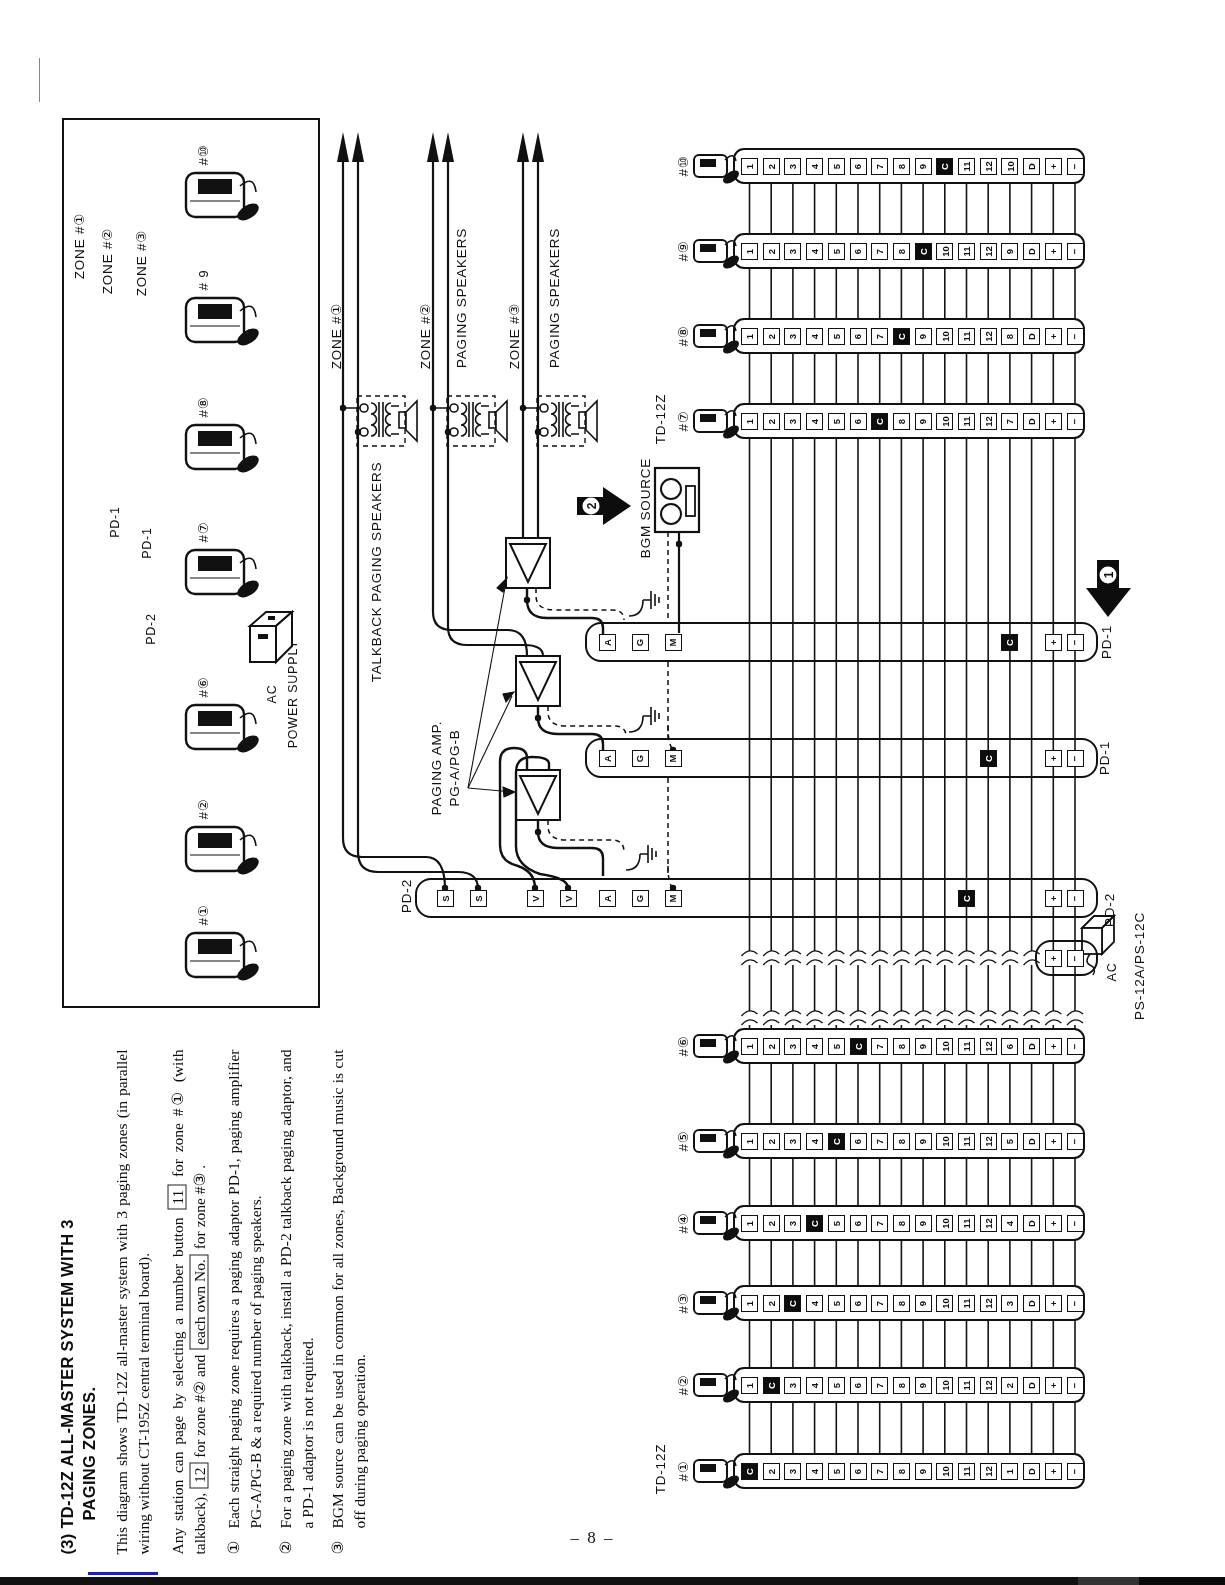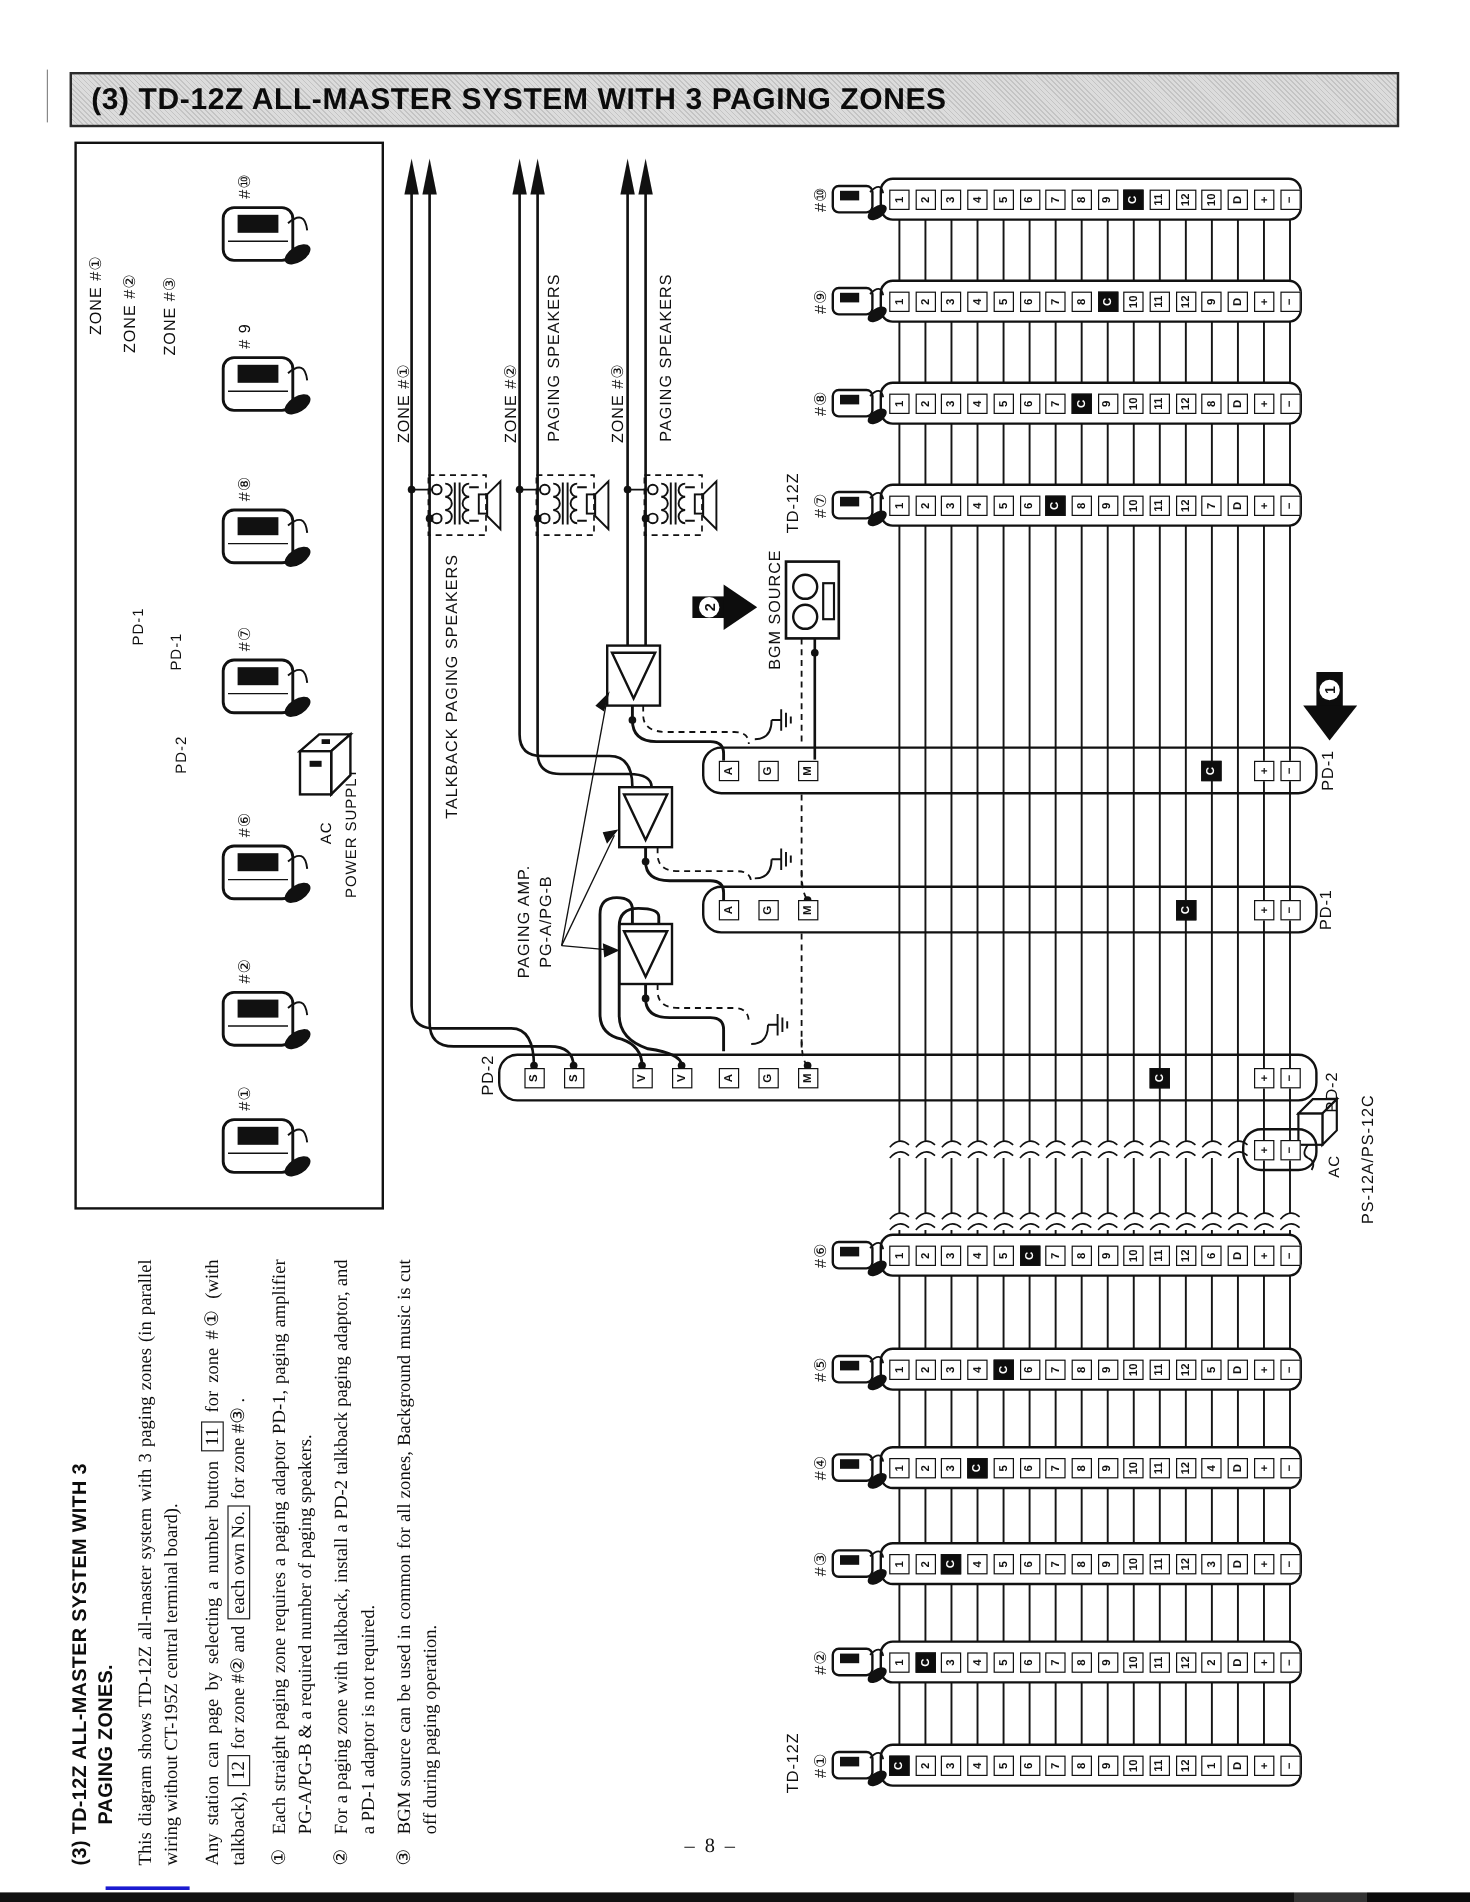--- a/index.html
+++ b/index.html
@@ -53,23 +53,20 @@
   #edgetick{position:absolute;left:39px;top:58px;width:1px;height:44px;background:#888;}
   svg.layer{position:absolute;left:0;top:0;pointer-events:none;}
 </style>
 </head>
 <body>
 
 <div id="page">
 
   <div id="edgetick"></div>
 
-  <div id="banner">
-    <span class="t">(3) TD-12Z ALL-MASTER SYSTEM WITH 3 PAGING ZONES</span>
-  </div>
 
   <svg class="layer" width="1225" height="1585" viewBox="0 0 1225 1585">
     <g id="g-bus" stroke="#151515" stroke-width="1.6" fill="none">
         <line x1="749.5" x2="749.5" y1="166" y2="1471"></line>
         <line x1="771.2" x2="771.2" y1="166" y2="1471"></line>
         <line x1="792.9" x2="792.9" y1="166" y2="1471"></line>
         <line x1="814.6" x2="814.6" y1="166" y2="1471"></line>
         <line x1="836.3" x2="836.3" y1="166" y2="1471"></line>
         <line x1="858" x2="858" y1="166" y2="1471"></line>
         <line x1="879.7" x2="879.7" y1="166" y2="1471"></line>

